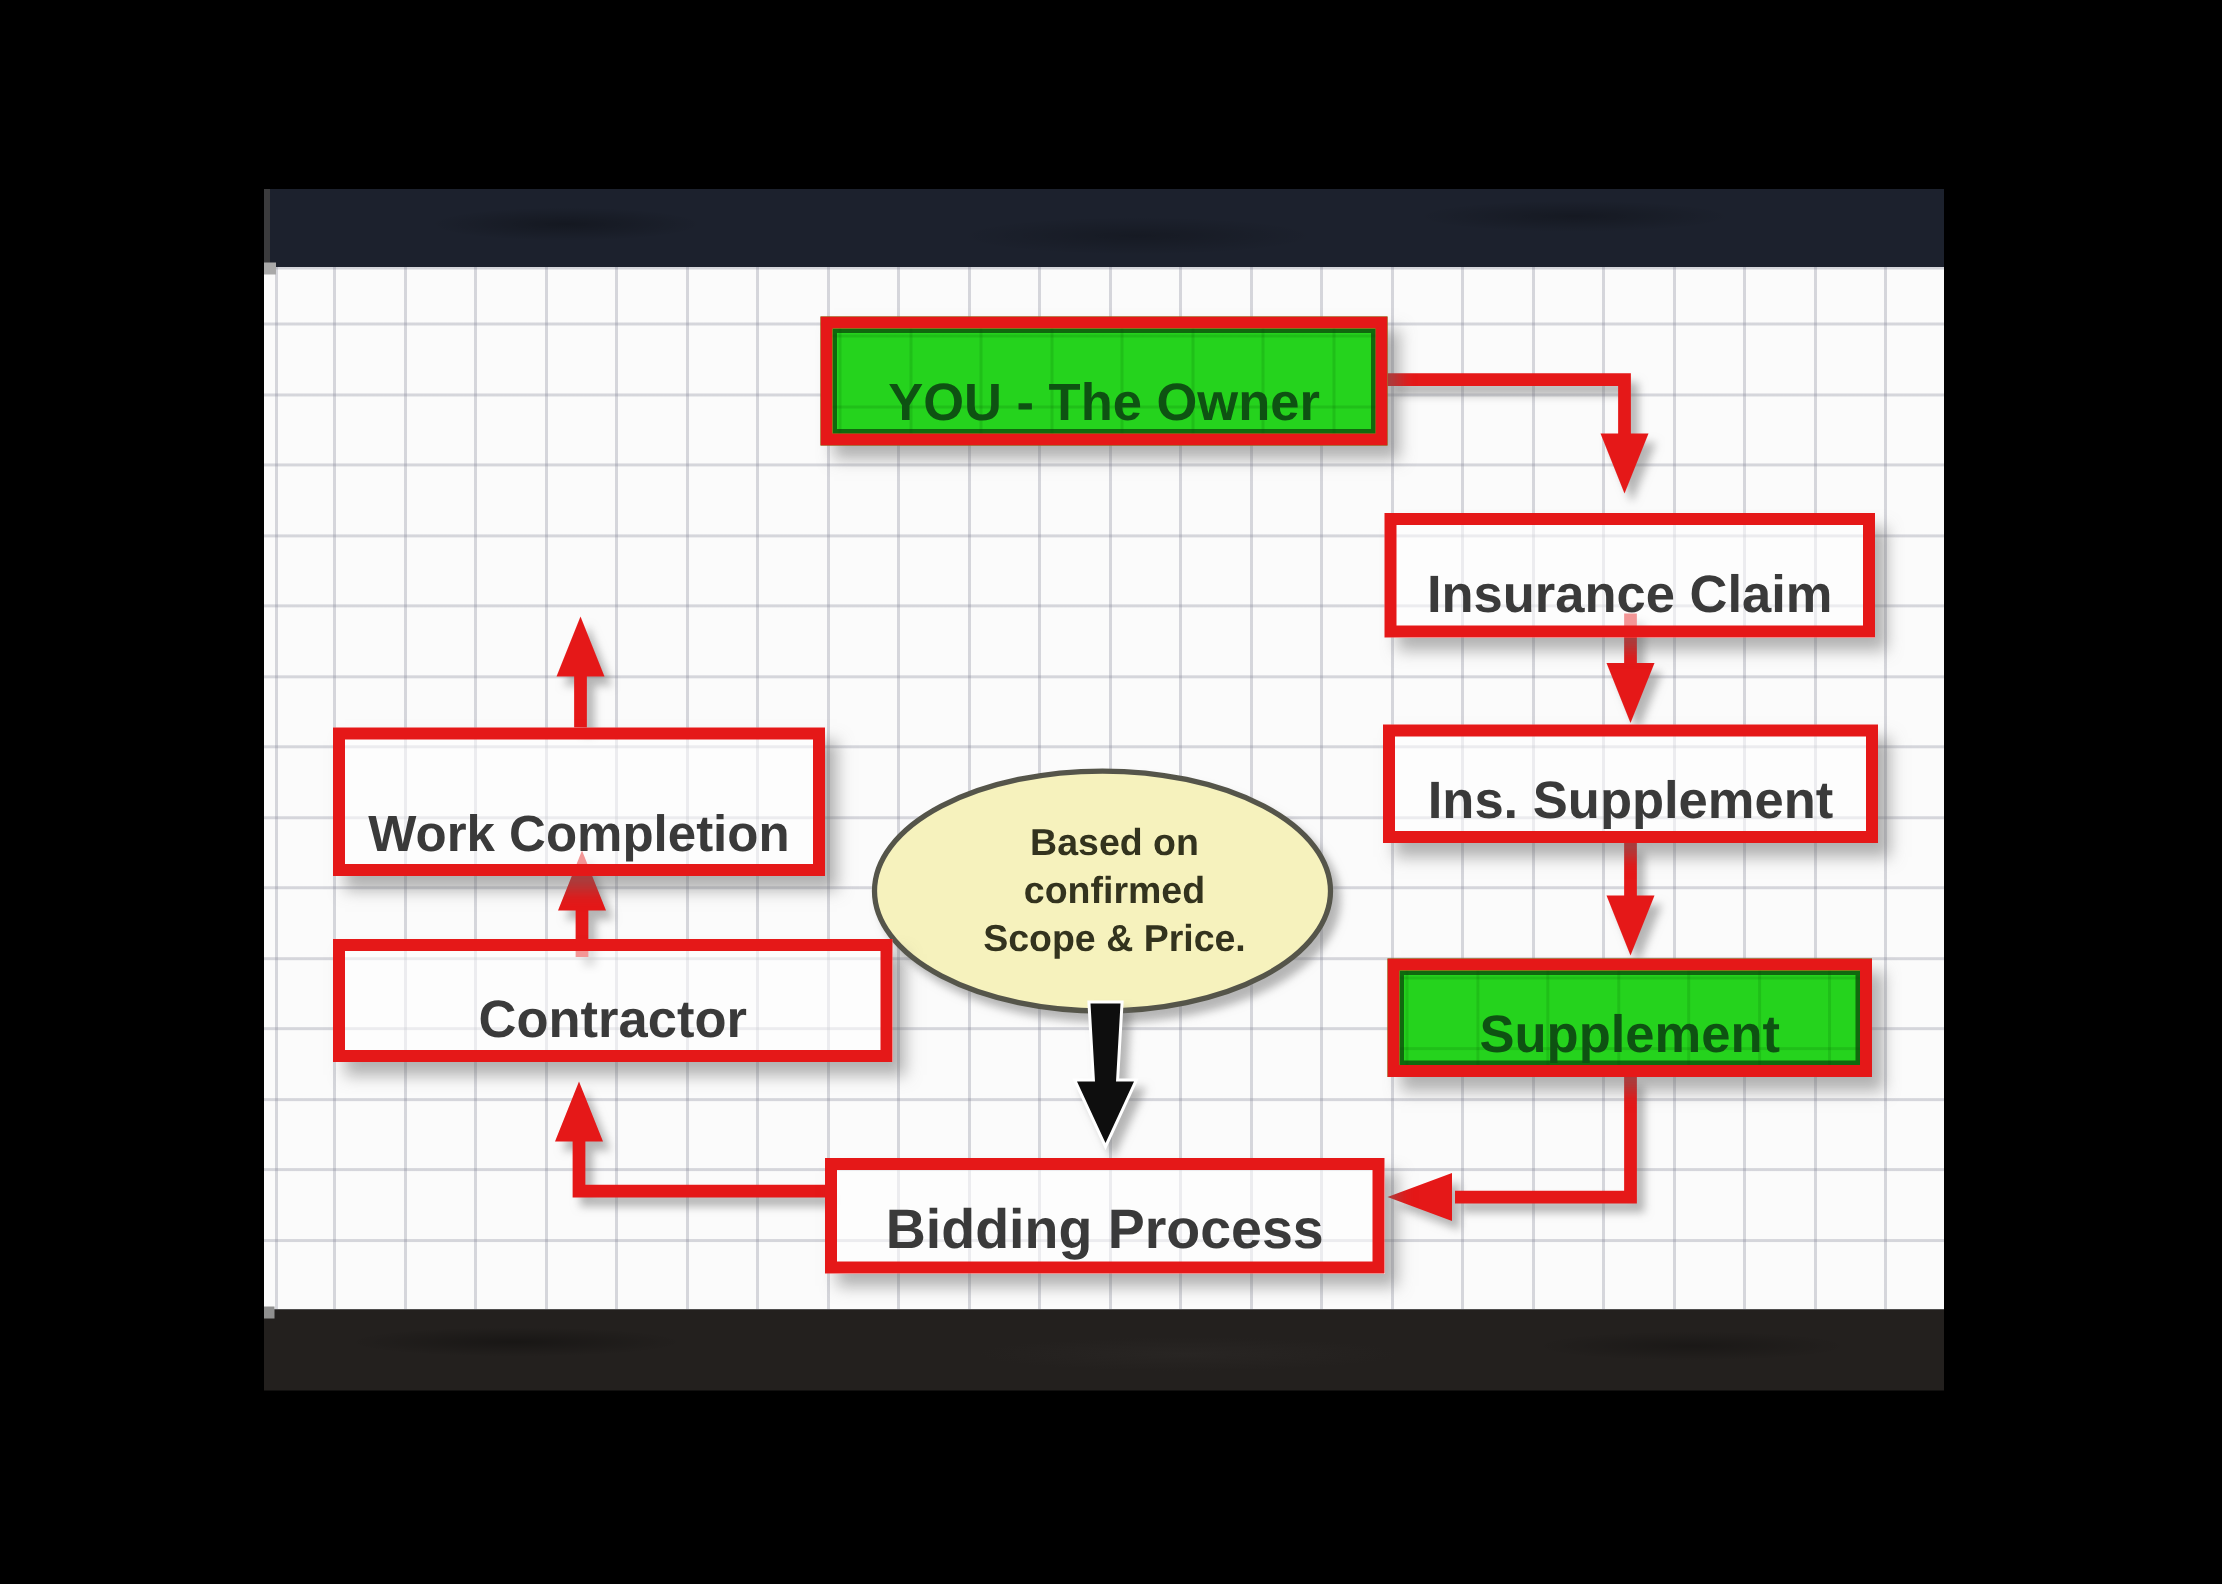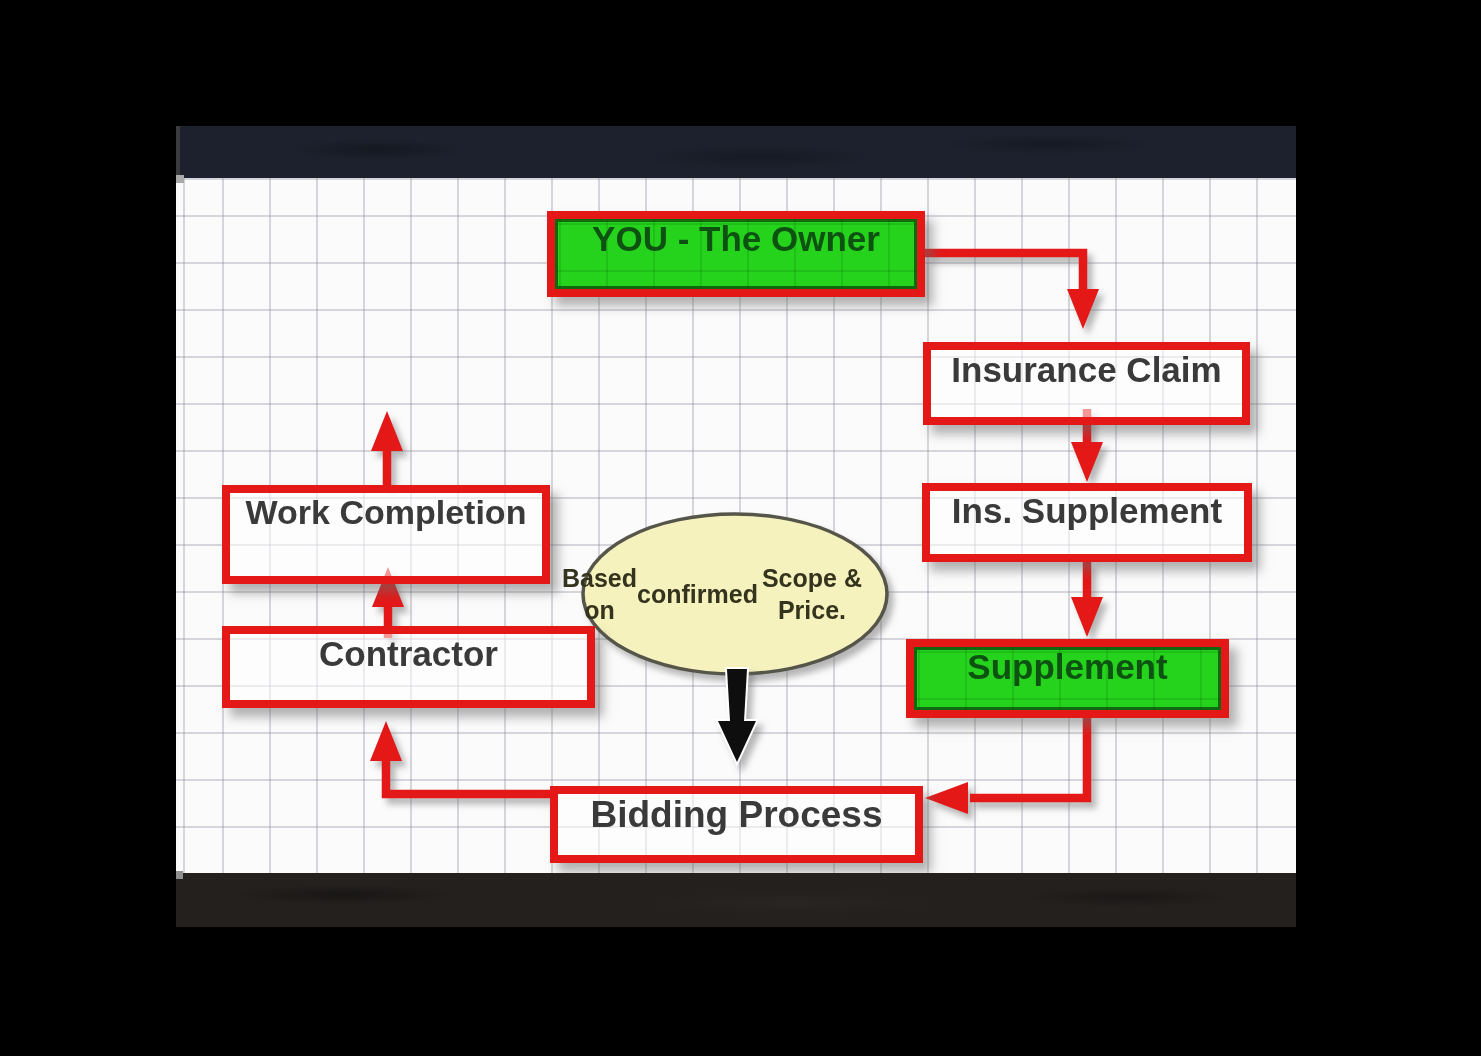--- a/index.html
+++ b/index.html
@@ -50,21 +50,21 @@
   .edges-svg{
     position:absolute;left:0;top:0;width:1120px;height:695px;z-index:10;
   }
   .shadowed{
     filter:drop-shadow(5px 6px 3px rgba(112,112,112,.5));
   }
   .node{
     position:absolute;z-index:20;
     box-sizing:border-box;
     border:8px solid #e51818;
-    display:flex;align-items:flex-start;justify-content:center;
+    display:flex;align-items:flex-end;justify-content:center;
     font-weight:bold;font-size:35px;letter-spacing:0;
     box-shadow:8px 9px 10px rgba(104,104,104,.5);
   }
   .node-white{
     background:rgba(255,255,255,.55);
     color:#3a3a3a;
   }
   .node-green{
     background-color:#25d31d;
     background-image:
@@ -73,25 +73,25 @@
     background-position:4px 4px;
     color:#0e5212;
     box-shadow:inset 0 0 0 3px rgba(9,70,9,.75), 8px 9px 10px rgba(104,104,104,.5);
   }
   .node-owner{left:371px;top:33px;width:378px;height:86px;}
   .node-pay-per-bid{left:46px;top:150px;width:330px;height:84px;}
   .node-insurance-claim{left:747px;top:164px;width:327px;height:83px;}
   .node-work-completion{left:46px;top:307px;width:328px;height:99px;font-size:34px;}
   .node-ins-inspection{left:746px;top:305px;width:330px;height:79px;}
   .node-contractor{left:46px;top:448px;width:373px;height:82px;}
-  .node-supplement{left:730px;top:461px;width:323px;height:79px;}
-  .node-bidding-process{left:374px;top:608px;width:373px;height:77px;font-size:37px;}
+  .node-supplement{left:749px;top:461px;width:323px;height:79px;}
+  .node-bidding-process{left:374px;top:594px;width:373px;height:77px;font-size:37px;}
   .note-text{
-    position:absolute;left:386px;top:352px;width:304px;height:128px;z-index:12;
-    display:flex;flex-direction:row;align-items:center;justify-content:center;
+    position:absolute;left:415px;top:352px;width:304px;height:128px;z-index:12;
+    display:flex;flex-direction:column;align-items:center;justify-content:center;
     font-weight:bold;font-size:25px;line-height:32px;color:#33331e;text-align:center;
   }
 </style>
 </head>
 <body>
 
 <div class="frame">
   <div class="topbar">
     <div class="topbar-edge"></div>
   </div>

